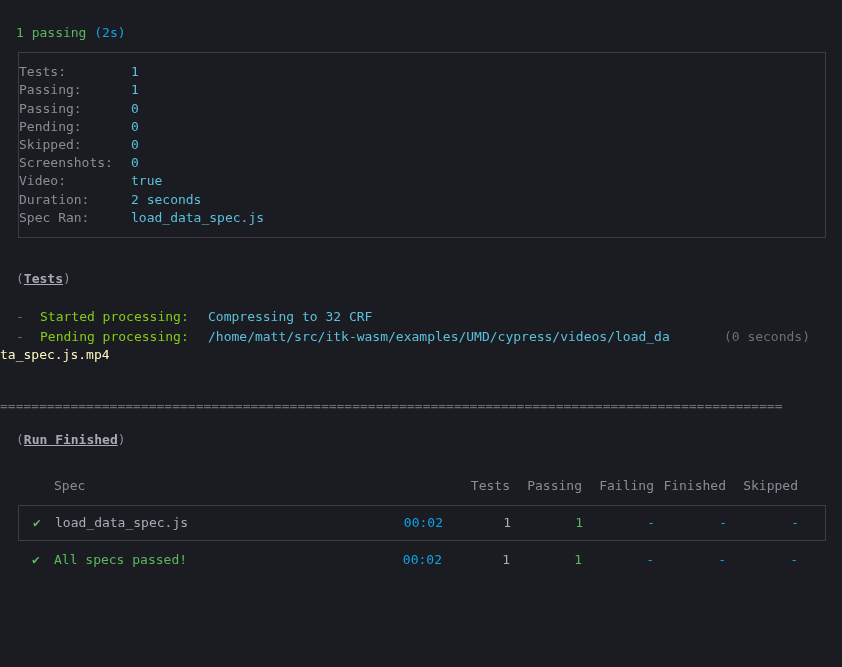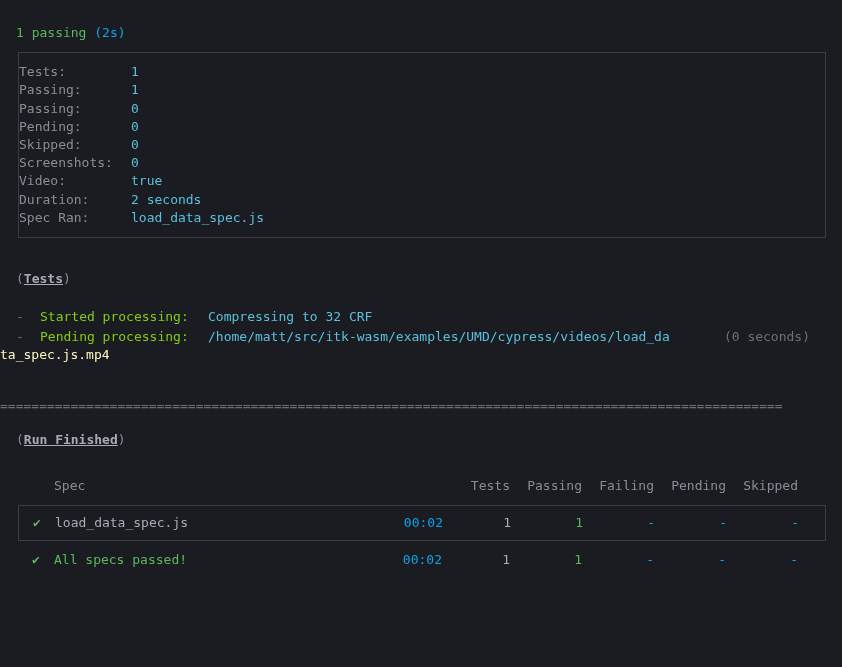--- a/index.html
+++ b/index.html
@@ -224,21 +224,21 @@
   </div>
 
   <div class="table-container">
     <div class="table-header">
       <span class="col-check"></span>
       <span class="col-spec header-label">Spec</span>
       <span class="col-time"></span>
       <span class="col-tests header-label">Tests</span>
       <span class="col-passing header-label">Passing</span>
       <span class="col-failing header-label">Failing</span>
-      <span class="col-pending header-label">Pending</span>
+      <span class="col-pending header-label">Finished</span>
       <span class="col-skipped header-label">Skipped</span>
     </div>
 
     <div class="table-row-box">
       <div class="table-row">
         <span class="col-check check-icon">✔</span>
         <span class="col-spec" style="color:#a8acb6">load_data_spec.js</span>
         <span class="col-time gray">00:02</span>
         <span class="col-tests" style="color:#a8acb6">1</span>
         <span class="col-passing green">1</span>

